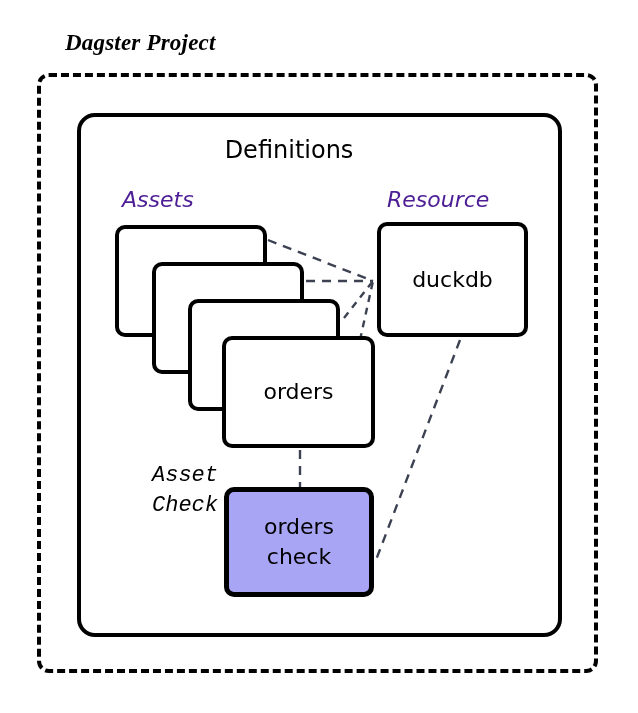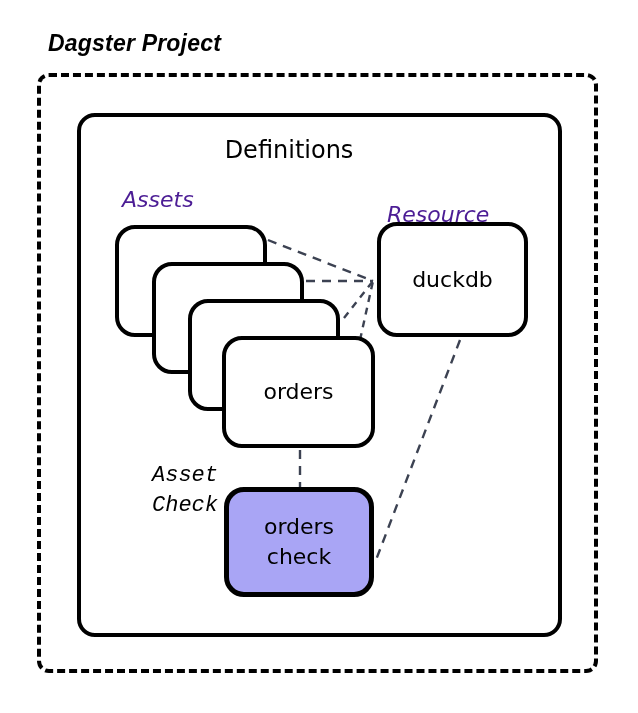--- a/index.html
+++ b/index.html
@@ -24,23 +24,23 @@
     top: 73px;
     width: 561px;
     height: 600px;
     box-sizing: border-box;
     border: 4px dashed #000000;
     border-radius: 12px;
     background: transparent;
   }
   .project-label {
     position: absolute;
-    left: 48px;
+    left: 65px;
     top: 30px;
-    font-family: Liberation Sans, sans-serif;
+    font-family: Liberation Serif, serif;
     font-style: italic;
     font-weight: 600;
     font-size: 23px;
     color: #000000;
     letter-spacing: 0.2px;
     white-space: nowrap;
   }
   
   .definitions-box {
     position: absolute;
@@ -66,40 +66,40 @@
   
   .section-label {
     position: absolute;
     font-family: "DejaVu Sans", sans-serif;
     font-style: italic;
     font-size: 22px;
     color: #4c1d95;
     white-space: nowrap;
   }
   .label-assets   { left: 122px; top: 187px; }
-  .label-resource { left: 387px; top: 202px; }
+  .label-resource { left: 387px; top: 187px; }
   .label-assetcheck {
     position: absolute;
     left: 118px;
     top: 461px;
     width: 100px;
     text-align: right;
     font-family: Liberation Mono, monospace;
     font-style: italic;
     font-size: 22px;
     line-height: 30px;
     color: #000000;
   }
   .label-assetcheck span { display: block; }
   
   .node {
     position: absolute;
     box-sizing: border-box;
     border: 4px solid #000000;
-    border-radius: 20px;
+    border-radius: 10px;
     background: #ffffff;
     display: flex;
     flex-direction: column;
     align-items: center;
     justify-content: center;
     font-family: "DejaVu Sans", sans-serif;
     font-size: 22px;
     color: #000000;
     line-height: 30px;
     text-align: center;

